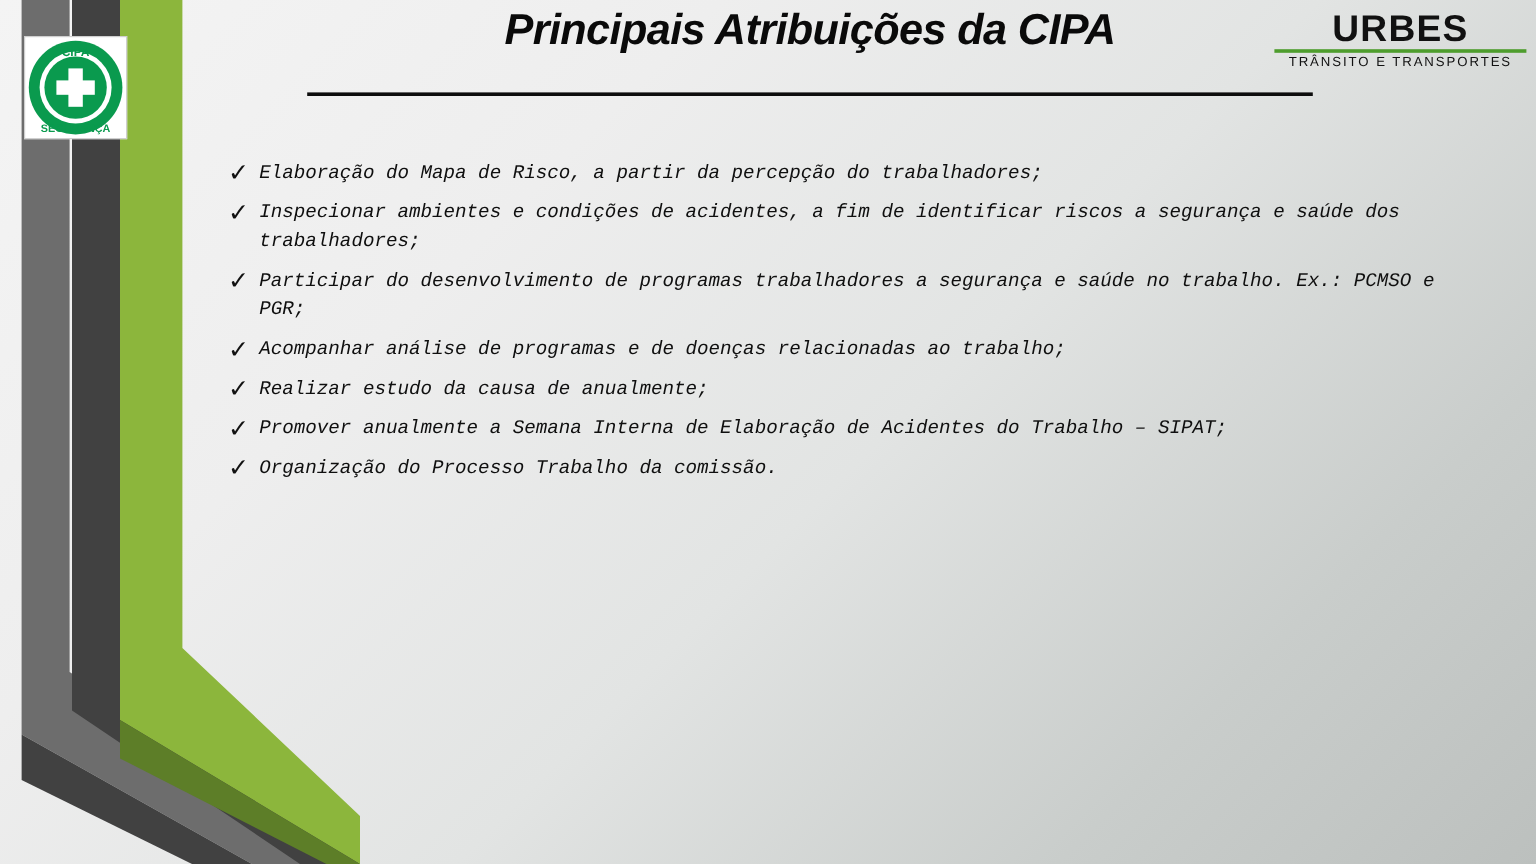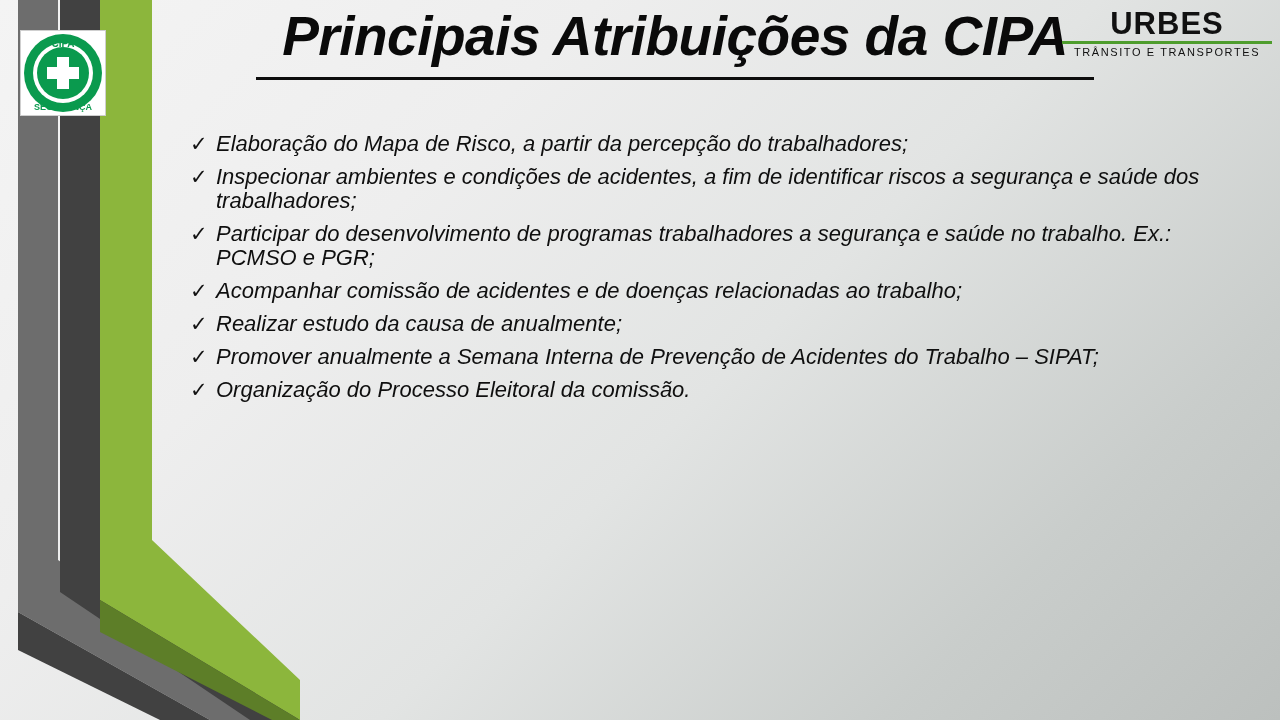--- a/index.html
+++ b/index.html
@@ -43,21 +43,21 @@
     margin-top: 28px;
   }
 
   
   .title {
     position: absolute;
     left: 240px;
     top: 4px;
     width: 870px;
     text-align: center;
-    font-size: 55px;
+    font-size: 36px;
     font-weight: bold;
     font-style: italic;
     color: #0a0a0a;
     letter-spacing: -0.5px;
     white-space: nowrap;
     z-index: 4;
   }
   .title-underline {
     position: absolute;
     left: 256px;
@@ -113,25 +113,25 @@
   .check {
     flex: 0 0 auto;
     width: 26px;
     font-size: 21px;
     line-height: 24px;
     color: #111111;
     font-family: "DejaVu Sans", sans-serif;
   }
   .btext {
     flex: 1 1 auto;
-    font-size: 22px;
+    font-size: 16px;
     line-height: 24px;
     font-style: italic;
     color: #0f0f0f;
-    font-family: Liberation Sans, sans-serif;
+    font-family: Liberation Mono, monospace;
   }
 </style>
 </head>
 <body>
 
 <div class="slide">
 
   <svg class="deco" viewBox="0 0 300 720" preserveAspectRatio="none">
     <polygon points="18,0 58,0 58,560 300,720 210,720 18,612" fill="#6d6d6d"></polygon>
     <polygon points="18,612 210,720 160,720 18,650" fill="#414141"></polygon>
@@ -171,29 +171,29 @@
     <div class="bullet">
       <span class="check">✓</span>
       <span class="btext">Inspecionar ambientes e condições de acidentes, a fim de identificar riscos a segurança e saúde dos trabalhadores;</span>
     </div>
     <div class="bullet">
       <span class="check">✓</span>
       <span class="btext"> Participar do desenvolvimento de programas trabalhadores a segurança e saúde no trabalho. Ex.: PCMSO e PGR;</span>
     </div>
     <div class="bullet">
       <span class="check">✓</span>
-      <span class="btext">Acompanhar comissão de acidentes e de doenças relacionadas ao trabalho;</span>
+      <span class="btext">Acompanhar análise de programas e de doenças relacionadas ao trabalho;</span>
     </div>
     <div class="bullet">
       <span class="check">✓</span>
       <span class="btext">Realizar estudo da causa de anualmente;</span>
     </div>
     <div class="bullet">
       <span class="check">✓</span>
-      <span class="btext">Promover anualmente a Semana Interna de Prevenção de Acidentes do Trabalho – SIPAT;</span>
+      <span class="btext">Promover anualmente a Semana Interna de Elaboração de Acidentes do Trabalho – SIPAT;</span>
     </div>
     <div class="bullet">
       <span class="check">✓</span>
-      <span class="btext">Organização do Processo Eleitoral da comissão.</span>
+      <span class="btext">Organização do Processo Trabalho da comissão.</span>
     </div>
   </div>
 
 </div>
 
 </body></html>

